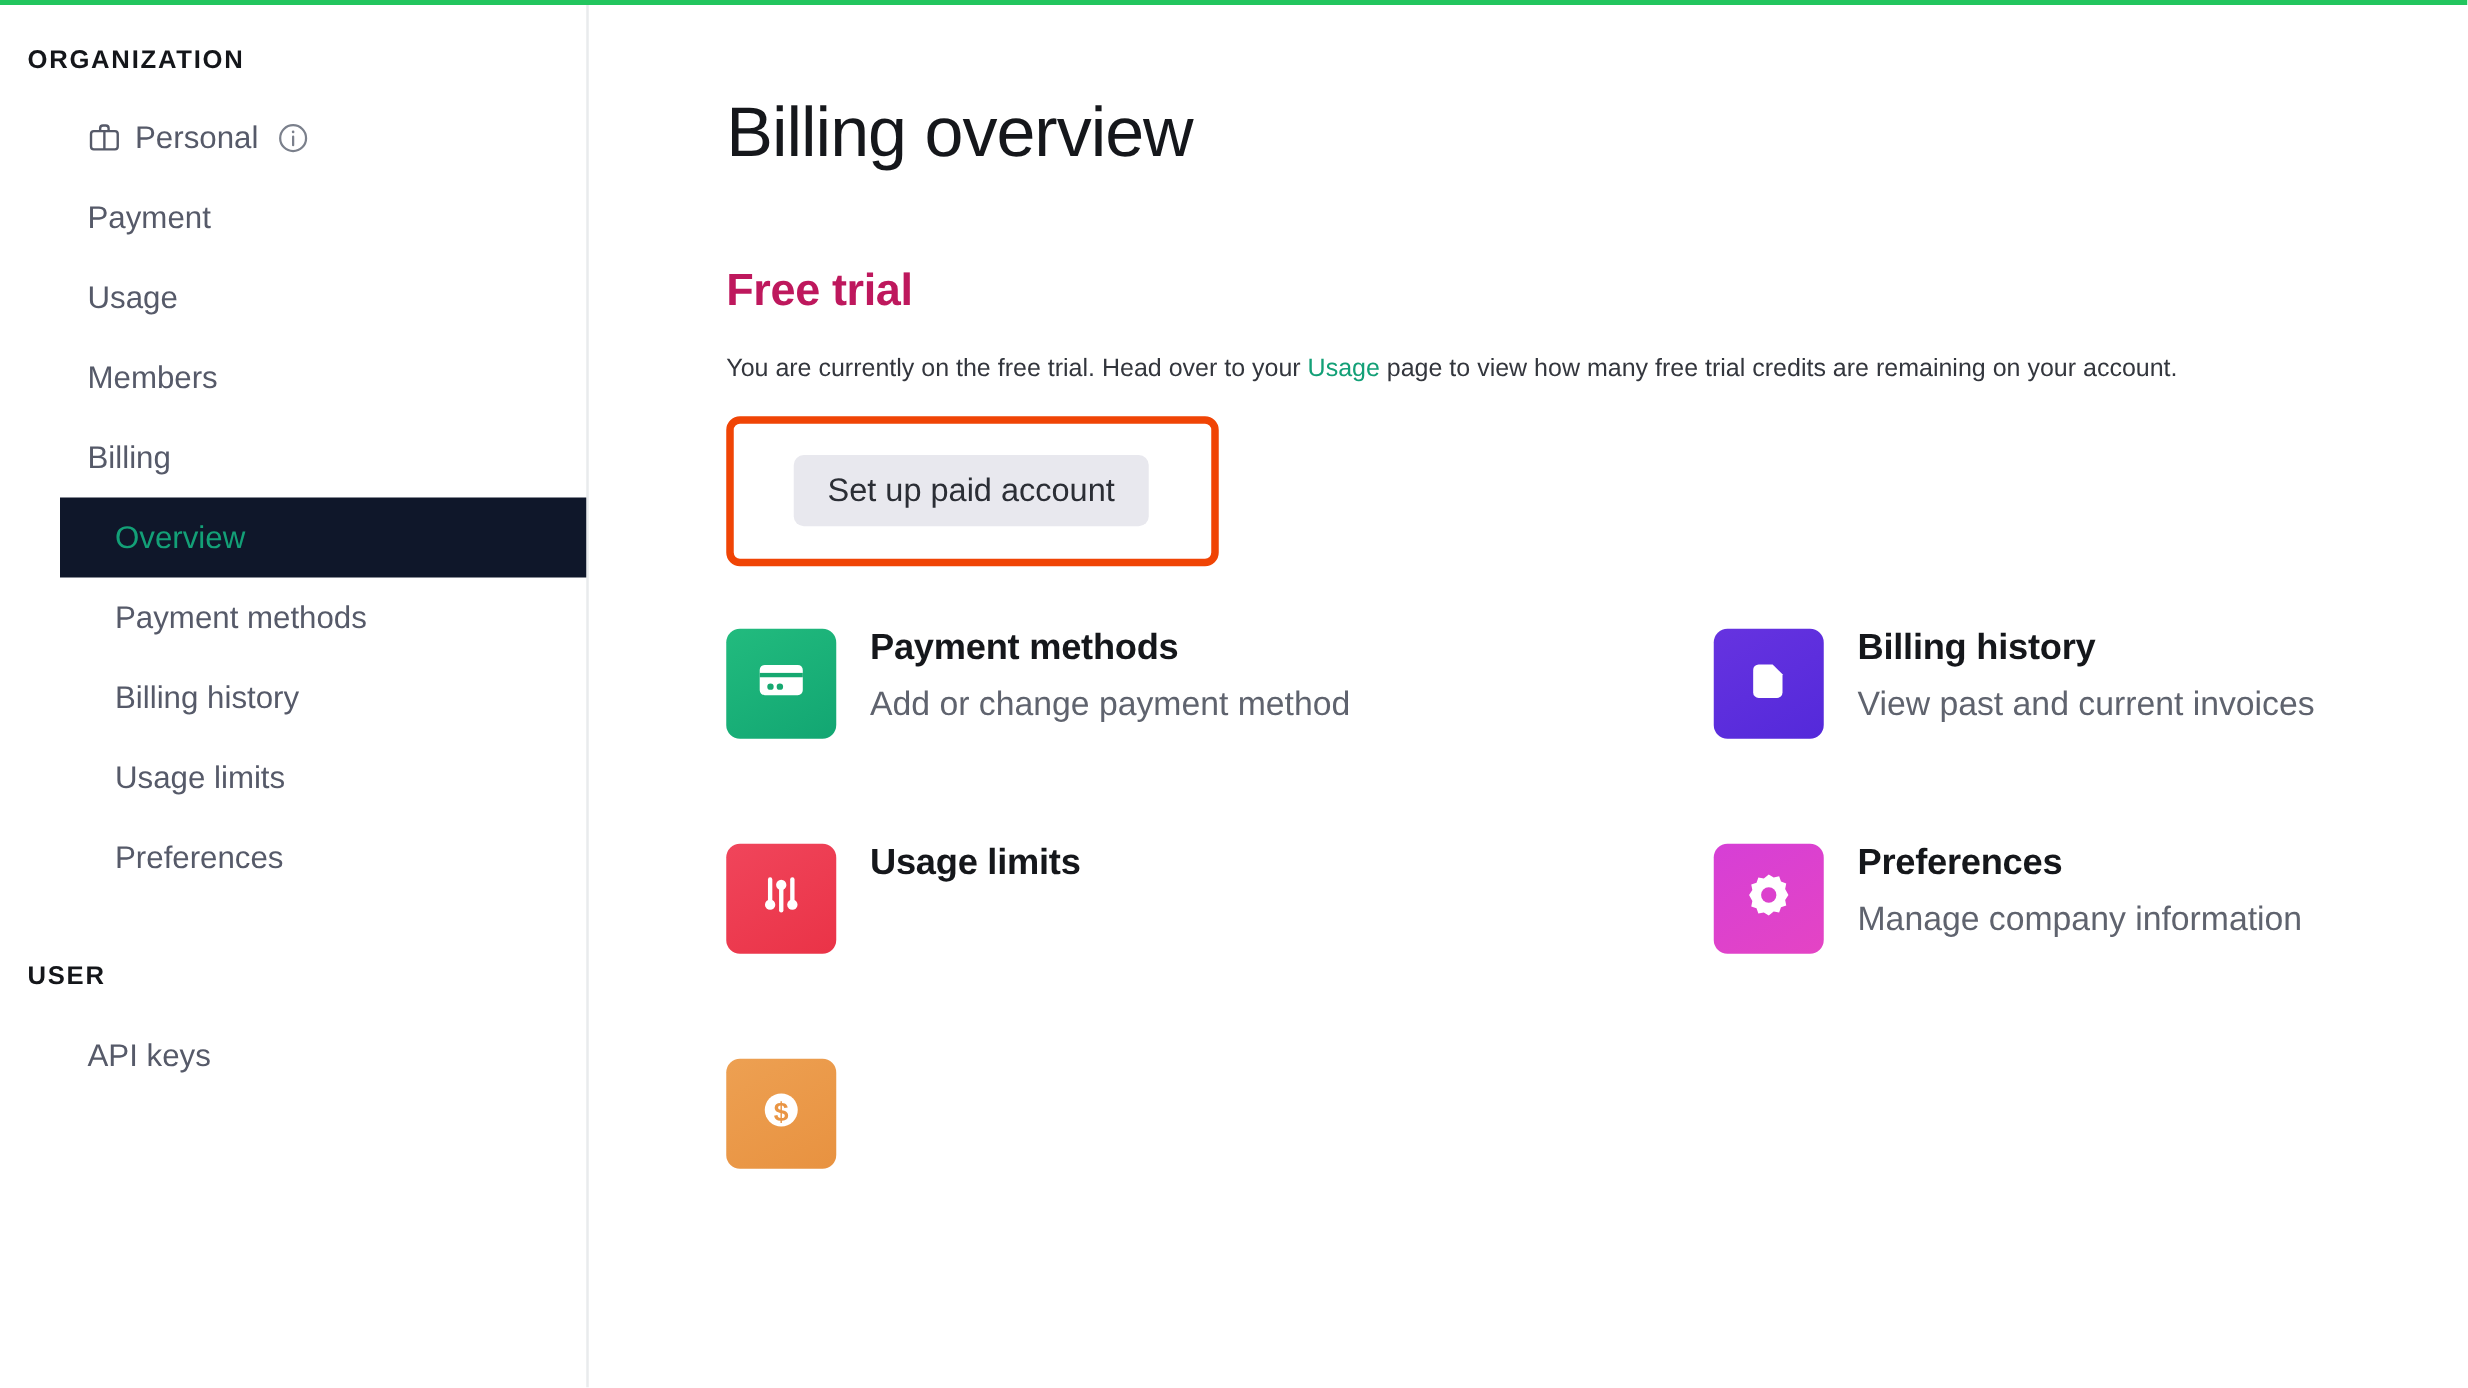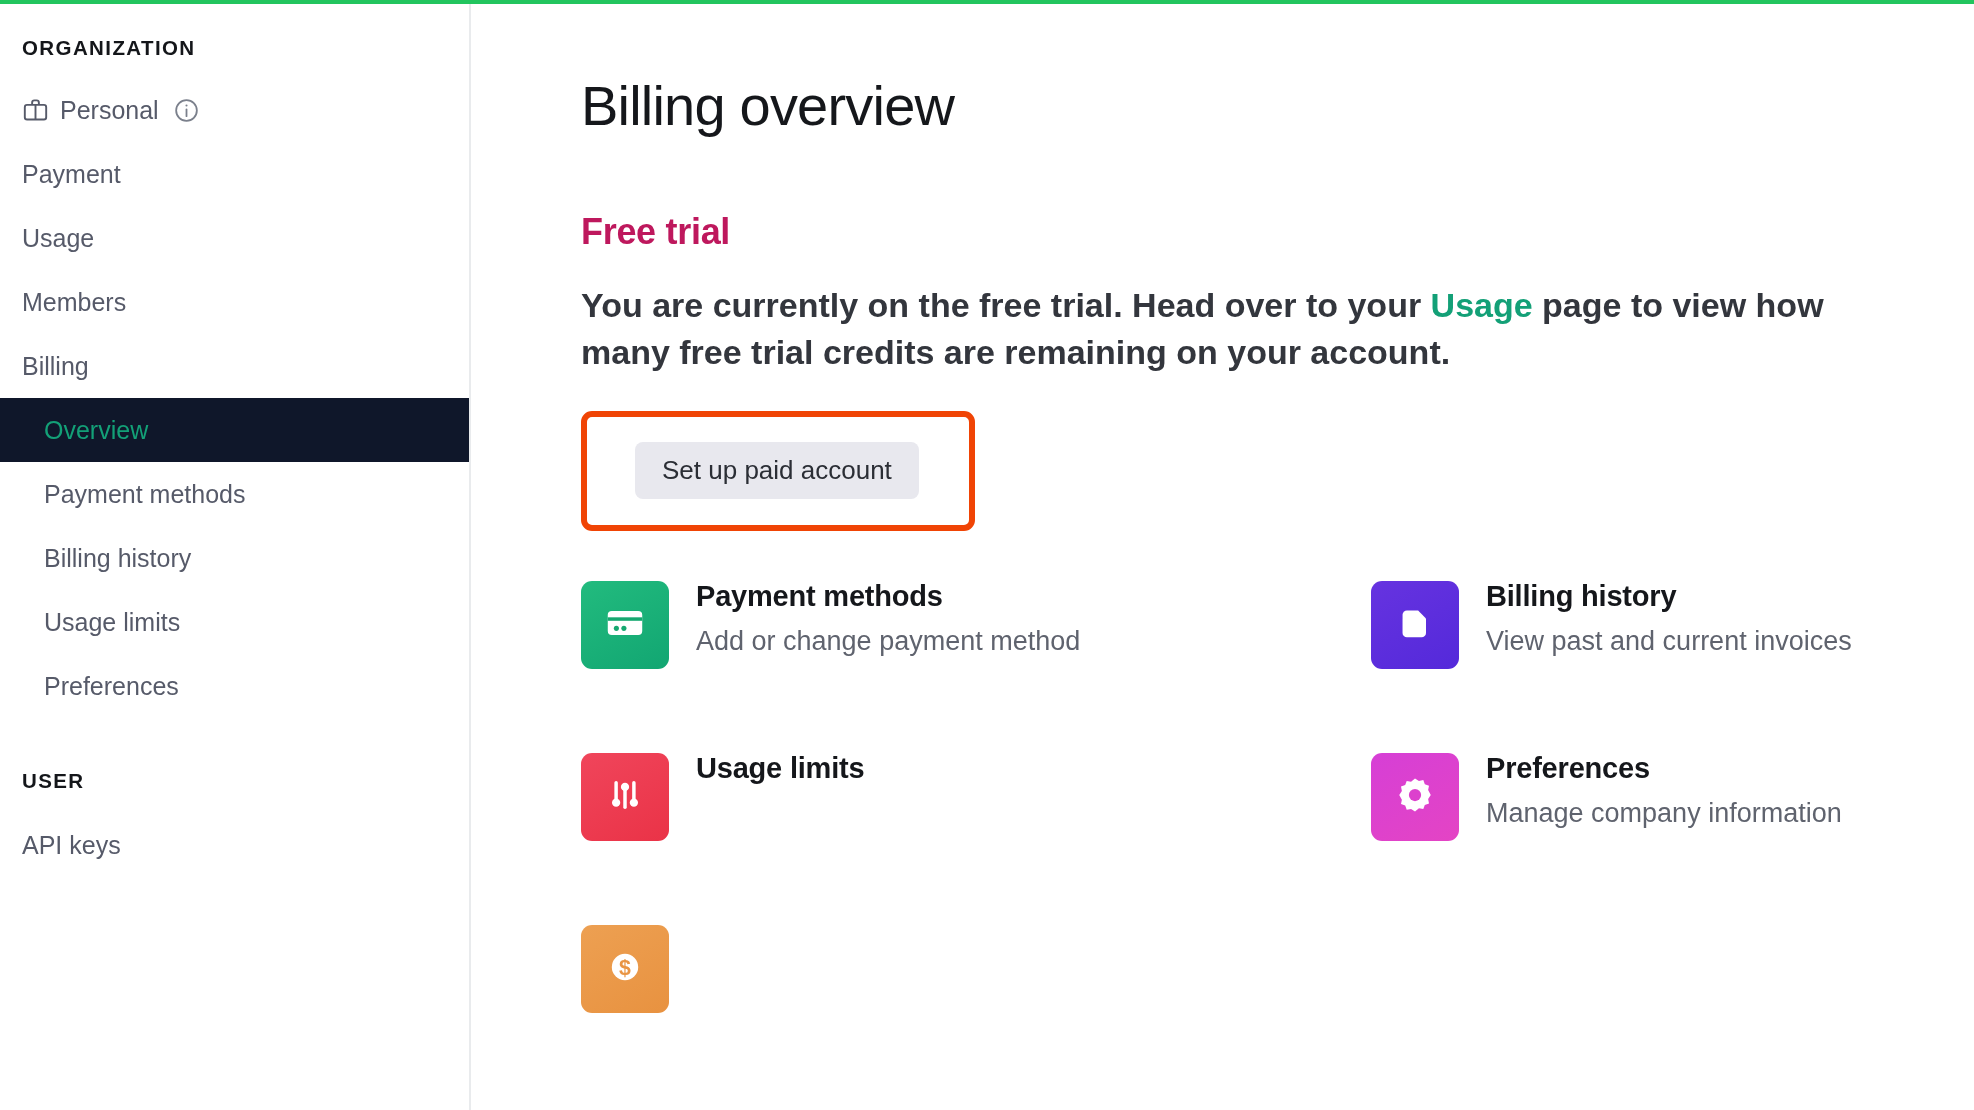--- a/index.html
+++ b/index.html
@@ -42,20 +42,21 @@
   .side-row {
     height: 64px;
     display: flex;
     align-items: center;
     padding-left: 22px;
     font-size: 25px;
     color: #565a69;
     font-weight: 400;
     cursor: pointer;
     white-space: nowrap;
+    margin-left: 48px;
   }
 
   .side-row.sub { padding-left: 44px; font-size: 25px; }
 
   .side-row.active {
     background: #0f172a;
     color: #13a077;
   }
 
   .side-row .org-icon { margin-right: 11px; display: inline-flex; align-items: center; }
@@ -83,35 +84,35 @@
   #section-title {
     font-size: 36px;
     font-weight: 700;
     color: #be185d;
     letter-spacing: -0.3px;
     margin-top: 73px;
   }
 
   #lede {
     margin-top: 29px;
-    font-size: 34px;
+    font-size: 20px;
     line-height: 1.38;
     color: #33363d;
     max-width: 1300px;
-    font-weight: 700;
+    font-weight: 400;
   }
   #lede a.inline-link {
     color: #13a077;
     text-decoration: none;
   }
 
   
   #cta-wrap {
     position: relative;
-    margin-top: 35px;
+    margin-top: 23px;
     display: inline-block;
   }
   #setup-btn {
     display: inline-flex;
     align-items: center;
     justify-content: center;
     height: 57px;
     padding: 0 27px;
     background: #e8e8ee;
     border: none;

